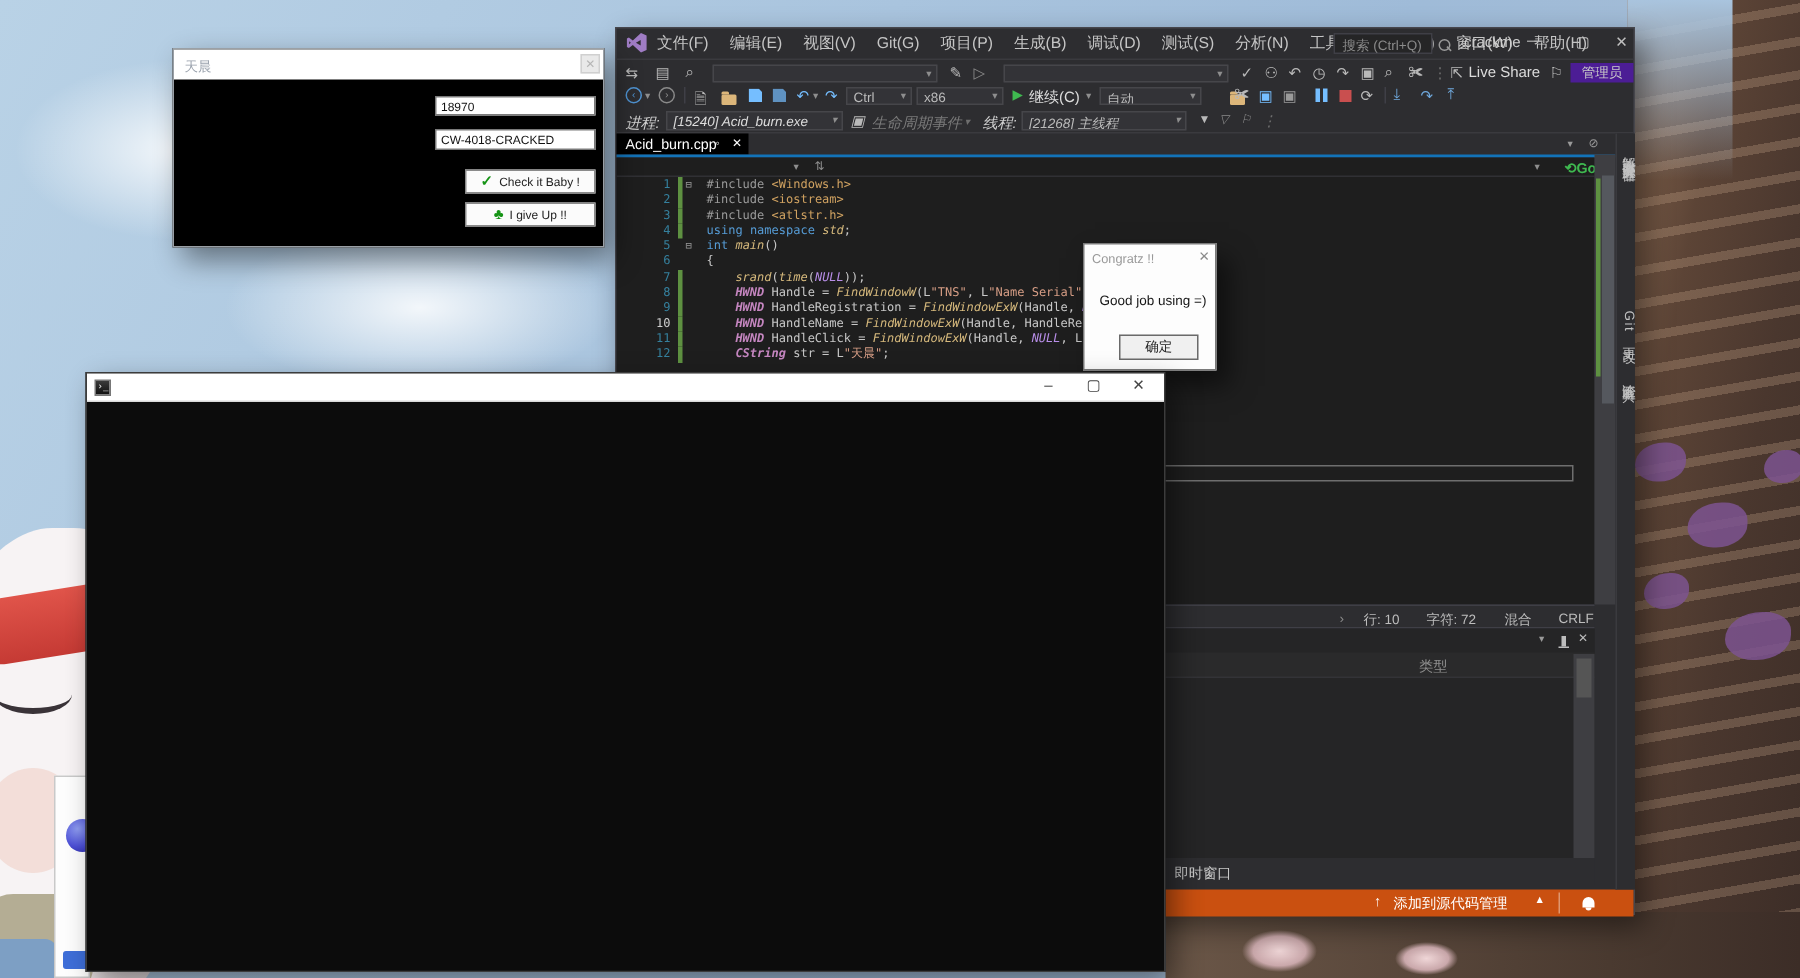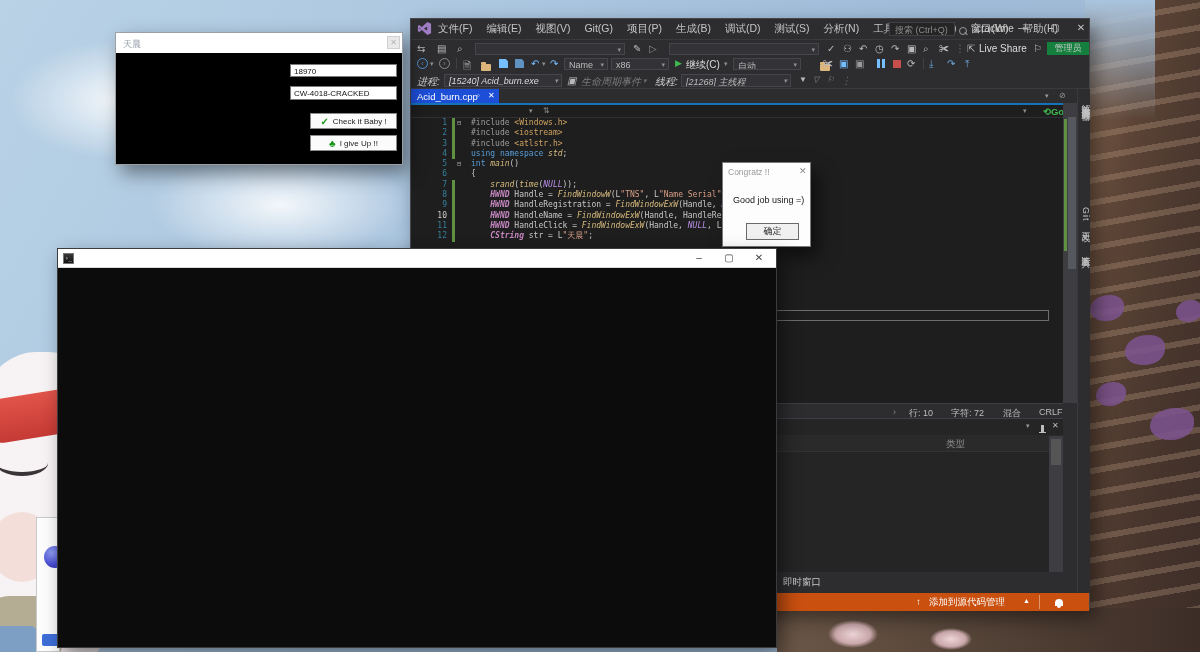--- a/index.html
+++ b/index.html
@@ -105,21 +105,21 @@
   #panel .colhead{left:0;top:16px;width:652px;height:17px;background:#2a2a2b;border-bottom:1px solid #333337;box-sizing:border-box;}
   #psb{left:638px;top:17px;width:14px;height:136px;background:#3e3e42;}
   #psb .thumb{left:2px;top:3px;width:10px;height:26px;background:#555;}
   #ptabs{left:0;top:553px;width:652px;height:18px;background:#2d2d30;font-size:9.5px;color:#c8c8c8;}
   
   #vstatus{left:0;top:574px;width:678px;height:18px;background:#ca5010;color:#fff;font-size:9.5px;}
   
   #sidestrip{left:666px;top:70px;width:13px;height:504px;background:#2d2d30;border-left:1px solid #3a3a3e;box-sizing:border-box;}
   .vtab{position:absolute;left:1px;writing-mode:vertical-rl;font-size:9px;color:#c2c2c2;letter-spacing:1px;}
   
-  #atab{left:0;top:70px;width:88px;height:14px;background:#1d4ed8;color:#fff;font-size:9.5px;}
+  #atab{left:0;top:70px;width:88px;height:14px;background:#000000;color:#fff;font-size:9.5px;}
   #tabline{left:0;top:84px;width:666px;height:2px;background:#1273b8;}
   #navbar{left:0;top:86px;width:652px;height:13px;background:#1e1e1e;border-bottom:1px solid #303034;box-sizing:border-box;}
   .go{color:#3fb950;font-weight:bold;font-size:9.5px;}
   
   #dlg{left:722px;top:162px;width:89px;height:85px;background:#fdfdfd;border:1px solid #7a7a7a;box-sizing:border-box;
     box-shadow:8px 10px 16px rgba(0,0,0,.5);}
   #dlg .dtitle{left:5px;top:4px;font-size:8.5px;color:#999;}
   #dlg .dclose{left:76px;top:3px;font-size:9px;color:#8a8a8a;}
   #dlg .dmsg{left:10px;top:32px;font-size:9px;color:#161616;}
   #dlg .dbtn{left:23px;top:60px;width:53px;height:17px;background:#f0f0f0;border:1px solid #6a6a6a;
@@ -200,36 +200,36 @@
       <span class="abs tbico" style="left:448px;top:3px;">↶</span>
       <span class="abs tbico" style="left:464px;top:3px;">◷</span>
       <span class="abs tbico" style="left:480px;top:3px;">↷</span>
       <span class="abs tbico" style="left:496px;top:3px;">▣</span>
       <span class="abs tbico" style="left:512px;top:3px;">⌕</span>
       <span class="abs tbico" style="left:528px;top:3px;">✀</span>
       <span class="abs tbico" style="left:544px;top:3px;color:#6e6e6e;">⋮</span>
       <span class="abs tbico" style="left:556px;top:3px;">⇱</span>
       <span class="abs" style="left:568px;top:3px;font-size:10px;color:#dcdcdc;">Live Share</span>
       <span class="abs tbico" style="left:622px;top:3px;">⚐</span>
-      <span class="abs" style="left:636px;top:2px;width:42px;height:13px;background:#15803d;color:#c9c9c9;font-size:9px;text-align:center;line-height:13px;">管理员</span>
+      <span class="abs" style="left:636px;top:2px;width:42px;height:13px;background:#4c1d95;color:#c9c9c9;font-size:9px;text-align:center;line-height:13px;">管理员</span>
     </div>
 
     <div class="abs row" style="top:37px;height:16px;">
       <span class="abs circ" style="left:6px;top:2px;border-color:#4f93d2;color:#4f93d2;">‹</span>
       <span class="abs" style="left:19px;top:4px;color:#8e8e8e;font-size:7px;">▾</span>
       <span class="abs circ" style="left:28px;top:2px;border-color:#8a8a8a;color:#8a8a8a;">›</span>
       <span class="abs sep" style="left:45px;top:2px;height:11px;"></span>
       <span class="abs tbico" style="left:52px;top:2px;">🗎</span>
       <span class="abs folderic" style="left:70px;top:5px;"></span>
       <span class="abs saveic" style="left:88px;top:3px;"></span>
       <span class="abs saveic" style="left:104px;top:3px;opacity:.7;"></span>
       <span class="abs tbico" style="left:120px;top:2px;color:#75beff;">↶</span>
       <span class="abs" style="left:131px;top:4px;color:#8e8e8e;font-size:7px;">▾</span>
       <span class="abs tbico" style="left:139px;top:2px;color:#75beff;">↷</span>
-      <span class="abs combo" style="left:153px;top:2px;width:44px;height:12px;"><span>Name</span><span class="carr">▾</span></span>
+      <span class="abs combo" style="left:153px;top:2px;width:44px;height:12px;"><span>Ctrl</span><span class="carr">▾</span></span>
       <span class="abs combo" style="left:200px;top:2px;width:58px;height:12px;"><span>x86</span><span class="carr">▾</span></span>
       <span class="abs" style="left:264px;top:2px;color:#3fb950;font-size:9px;">▶</span>
       <span class="abs" style="left:275px;top:2px;font-size:10px;color:#dcdcdc;">继续(C)</span>
       <span class="abs" style="left:313px;top:4px;color:#8e8e8e;font-size:7px;">▾</span>
       <span class="abs combo" style="left:322px;top:2px;width:68px;height:12px;"><span>自动</span><span class="carr">▾</span></span>
       <span class="abs folderic" style="left:396px;top:5px;"></span>
       <span class="abs tbico" style="left:412px;top:2px;">✀</span>
       <span class="abs tbico" style="left:428px;top:2px;color:#75beff;">▣</span>
       <span class="abs tbico" style="left:444px;top:2px;color:#9a9a9a;">▣</span>
       <span class="abs pauseic" style="left:466px;top:3px;"></span>

